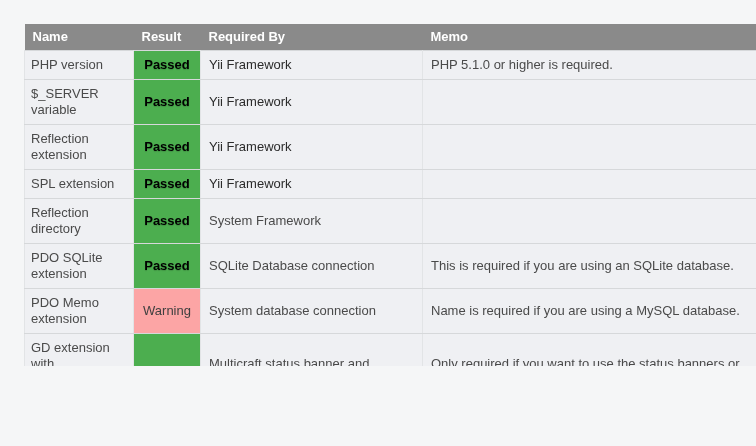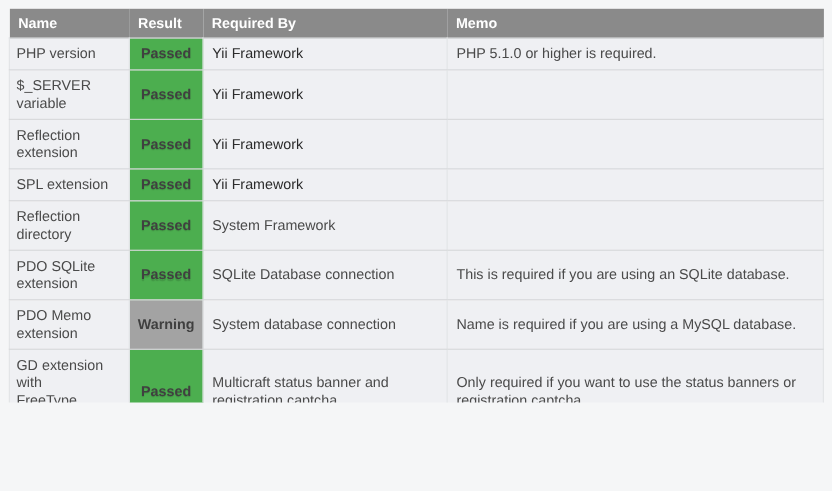--- a/index.html
+++ b/index.html
@@ -7,21 +7,21 @@
     padding: 0;
     background: #f5f6f7;
     font-family: "Liberation Sans", sans-serif;
     font-size: 13px;
     color: #4a4a4a;
   }
   .wrap {
     width: 756px;
     height: 366px;
     box-sizing: border-box;
-    padding: 8px;
+    padding: 24px;
     overflow: hidden;
   }
   table.req {
     border-collapse: collapse;
     width: 740px;
     table-layout: fixed;
   }
   col.c1 { width: 109px; }
   col.c2 { width: 67px; }
   col.c3 { width: 222px; }
@@ -48,28 +48,28 @@
     margin-left: 44px;
   }
   tr:last-child td { border-bottom: 1px solid #cdcfd1; }
   td.c-name { white-space: pre-line; padding-left: 6px; }
   td.c-result {
     padding: 0 2px;
     text-align: center;
   }
   td.c-result.passed {
     background: #4cae4f;
-    color: #404040;
+    color: #000000;
     font-weight: bold;
     text-shadow: 0 1px 1px rgba(0,0,0,0.15);
   }
   td.c-result.warning {
-    background: #a3a3a3;
+    background: #fca5a5;
     color: #3f3f3f;
-    font-weight: bold;
+    font-weight: normal;
   }
   a.req-link {
     color: #2b2b2b;
     cursor: pointer;
   }
 </style>
 </head>
 <body>
 
 <div class="wrap">

